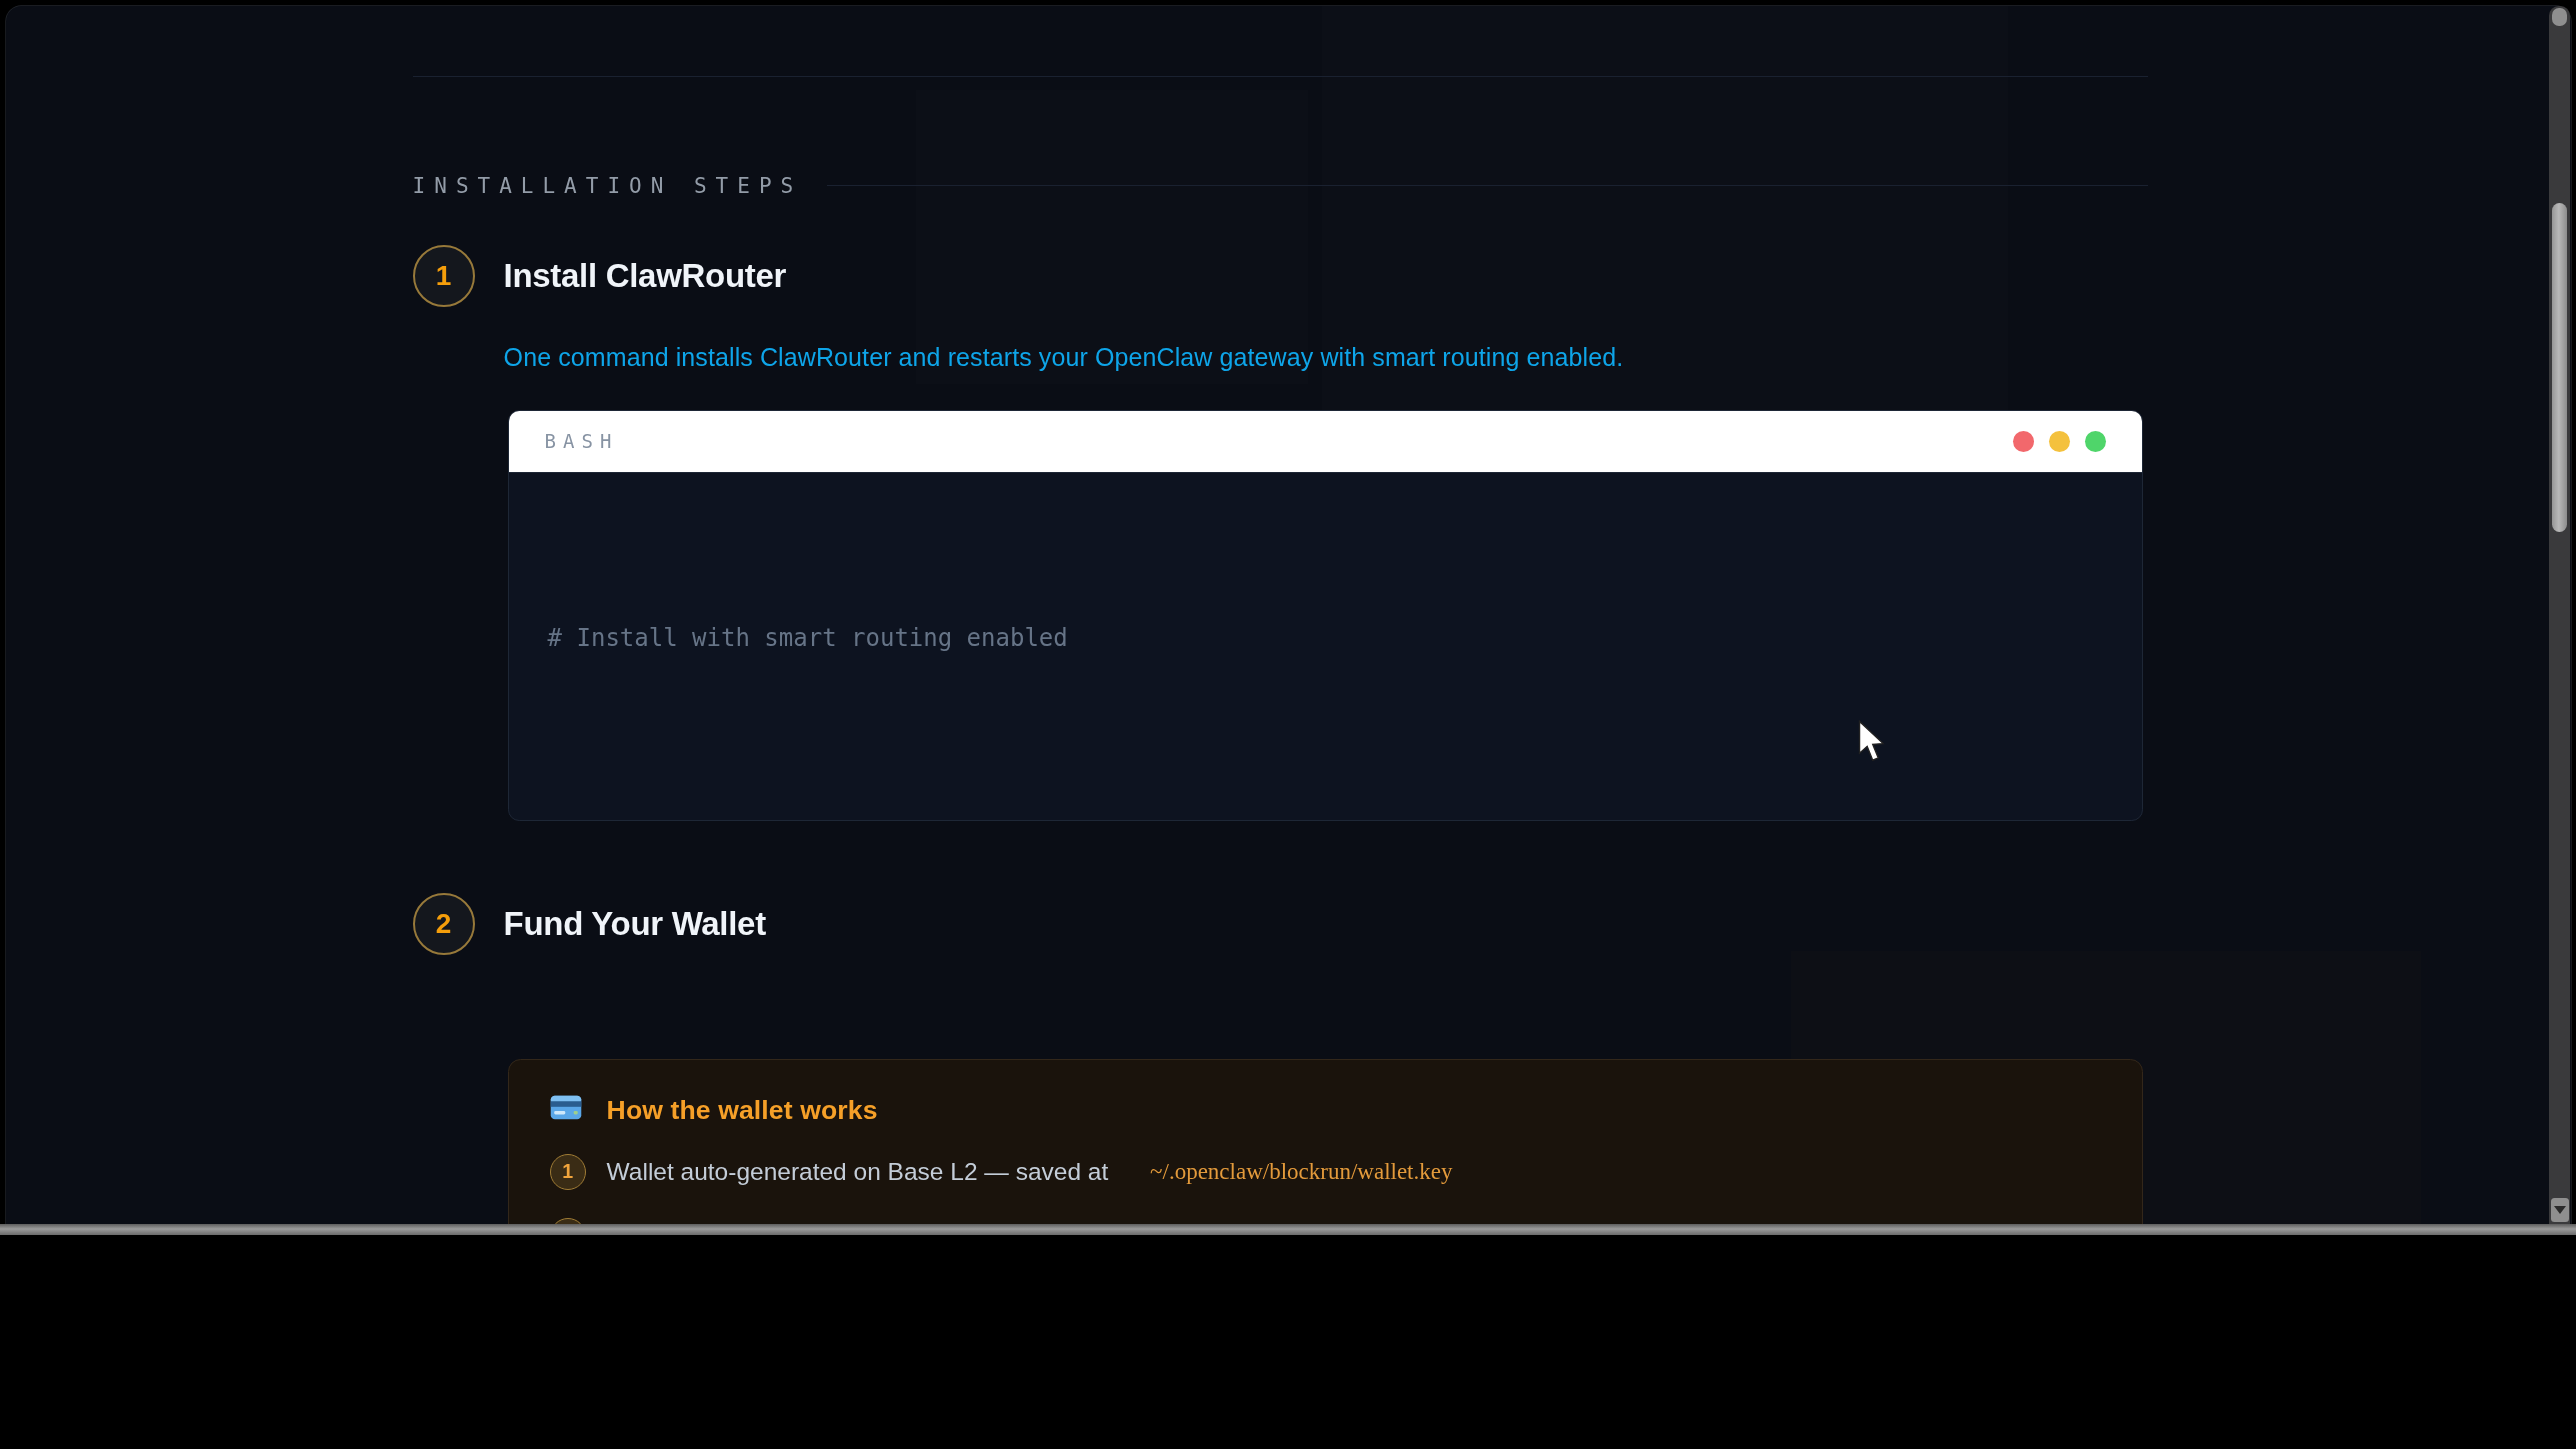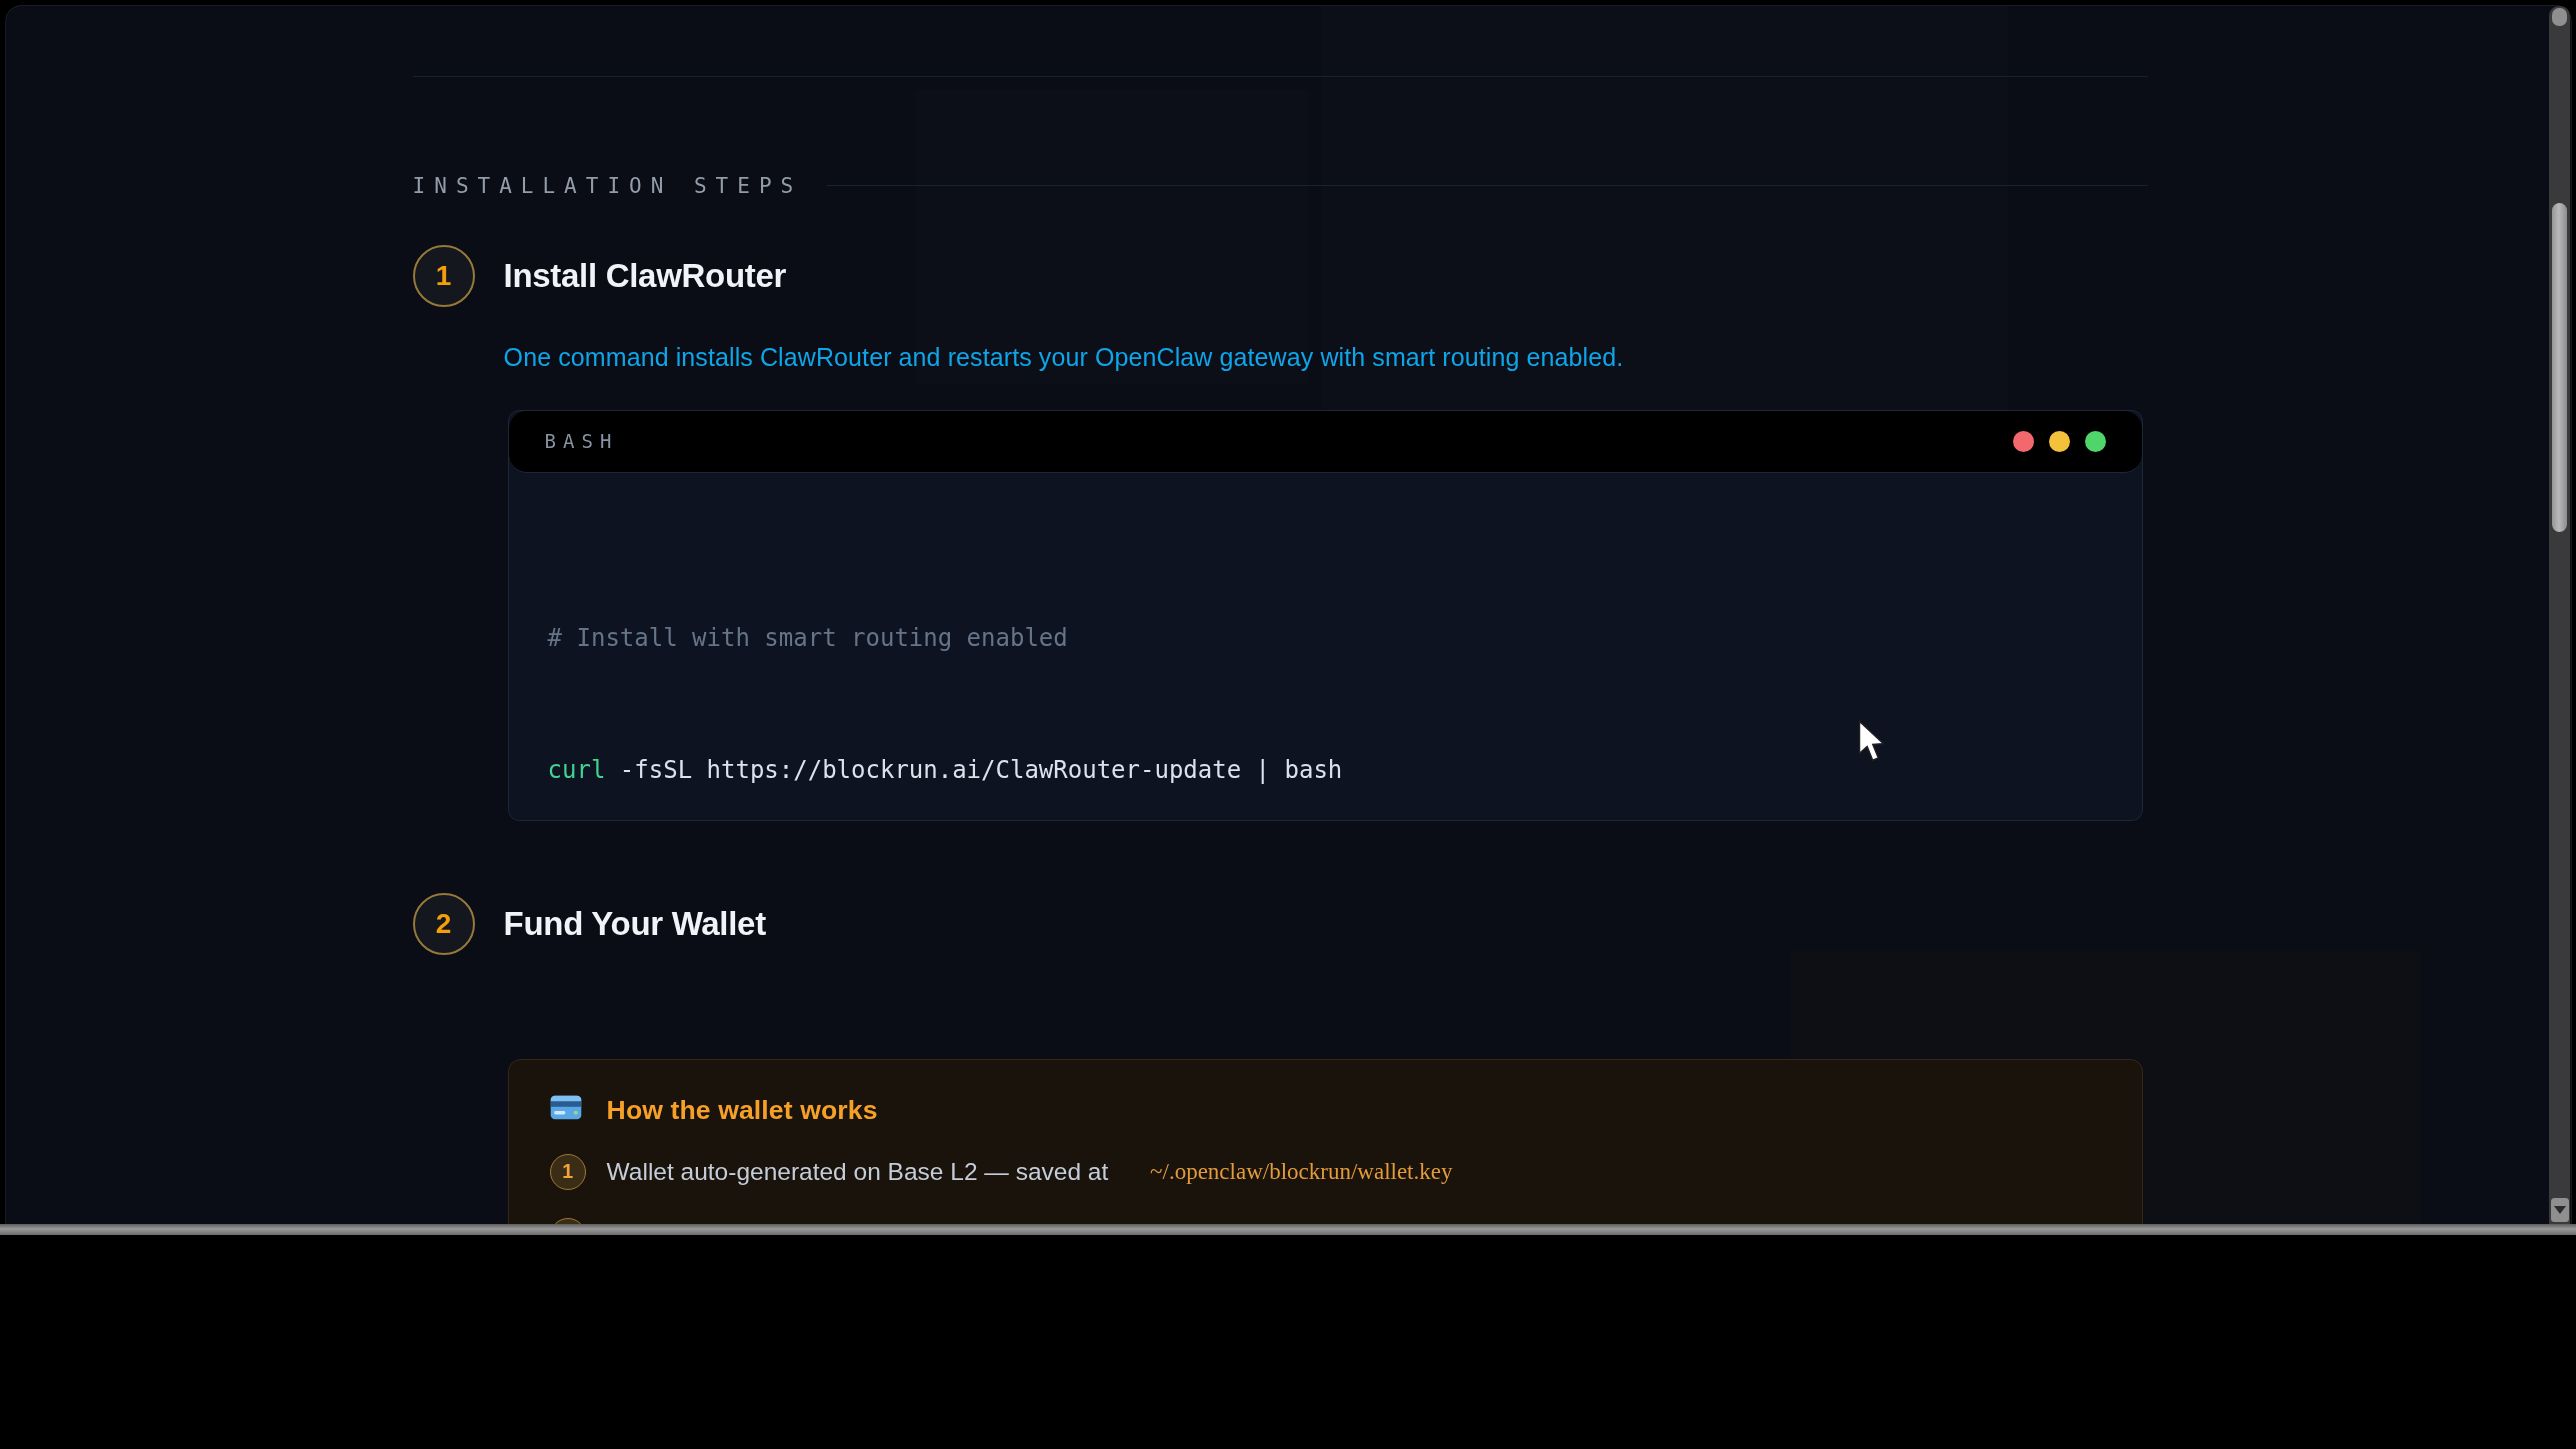--- a/index.html
+++ b/index.html
@@ -28,22 +28,22 @@
               border:2.1px solid #97793a;display:flex;align-items:center;justify-content:center;
               box-sizing:border-box;flex:0 0 auto;}
   .step-badge span{color:#f59e0b;font-size:28px;font-weight:bold;}
   .step-title{margin:0;font-size:33px;font-weight:bold;color:#f0f4f9;letter-spacing:-0.3px;}
   .step-desc{position:absolute;left:498px;margin:0;font-size:25px;color:#0ea5e9;letter-spacing:0.1px;}
 
   
   .code-window{position:absolute;left:502px;top:404px;width:1635px;height:411px;
                background:#0d1320;border:1.4px solid #1e2736;border-radius:11.2px;
                box-sizing:border-box;overflow:hidden;}
-  .code-header{height:62px;background:#000000;border-bottom:1.4px solid #1e2736;
-               display:flex;align-items:center;padding:0 36px;box-sizing:border-box;border-radius:18px;}
+  .code-header{height:62px;background:#ffffff;border-bottom:1.4px solid #1e2736;
+               display:flex;align-items:center;padding:0 36px;box-sizing:border-box;}
   .code-lang{font-family:"DejaVu Sans Mono",monospace;font-size:19px;letter-spacing:7px;color:#8793a3;}
   .dots{margin-left:auto;display:flex;gap:14.7px;align-items:center;}
   .dot{width:21px;height:21px;border-radius:50%;}
   .dot-red{background:#f2686c;}
   .dot-yellow{background:#f4c13d;}
   .dot-green{background:#4fd56a;}
   .code-body{padding:55px 39px 0 39px;font-family:"DejaVu Sans Mono",monospace;
              font-size:24px;line-height:44px;white-space:pre;}
   .tok-comment{color:#6470831;color:#667487;}
   .tok-green{color:#42d392;}
@@ -112,21 +112,20 @@
       <div class="code-header">
         <span class="code-lang">BASH</span>
         <div class="dots">
           <div class="dot dot-red"></div>
           <div class="dot dot-yellow"></div>
           <div class="dot dot-green"></div>
         </div>
       </div>
       <div class="code-body">
         <div class="tok-comment"># Install with smart routing enabled</div>
-        <div><span class="tok-green">curl</span><span class="tok-plain"> -fsSL https://blockrun.ai/ClawRouter-update | bash</span></div>
         
         
         
       </div>
     </div>
 
     <div class="step-header" style="top:887px;">
       <div class="step-badge">
         <span>2</span>
       </div>

